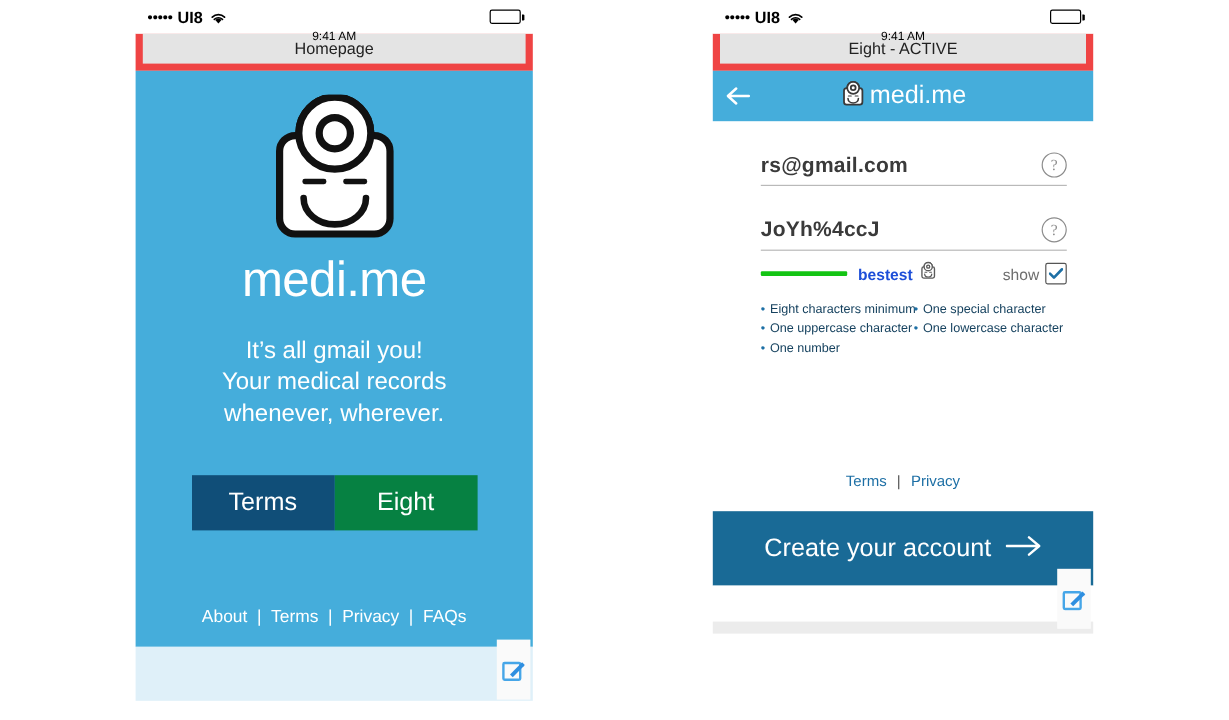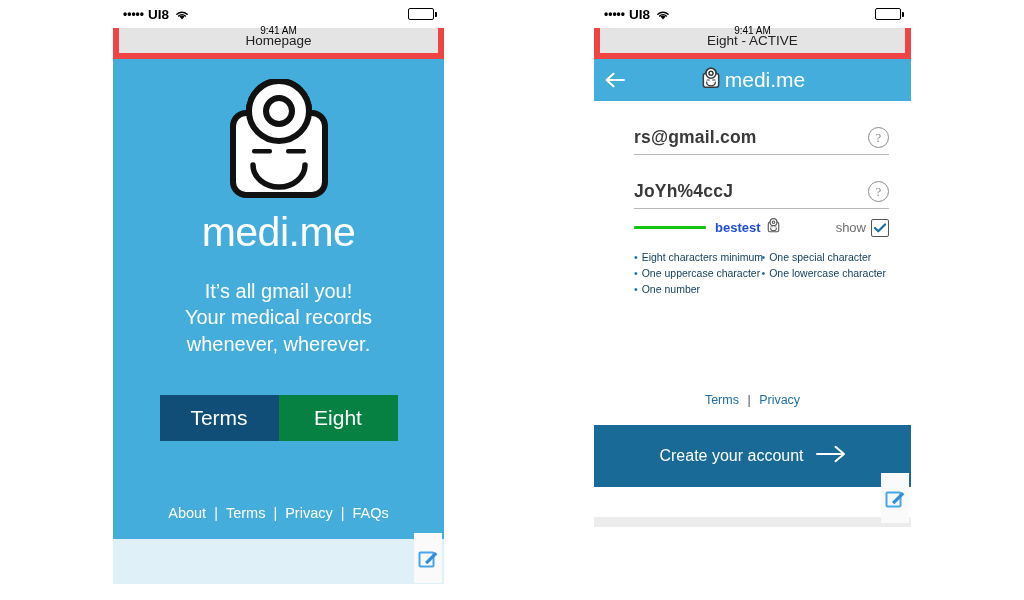--- a/index.html
+++ b/index.html
@@ -153,21 +153,21 @@
   .legal{
     text-align:center;font-size:12.5px;margin-top:96px;padding-bottom:18px;
   }
   .legal a{color:#1d6fa5;text-decoration:none;cursor:pointer;}
   .legal .sep2{color:#555;padding:0 5px;}
 
   .cta{
     height:62px;background:#196a96;display:flex;align-items:center;
     justify-content:center;gap:12px;cursor:pointer;user-select:none;
   }
-  .cta .label{color:#fff;font-size:16px;font-weight:400;}
+  .cta .label{color:#fff;font-size:21px;font-weight:400;}
 
   .bottombar-right{
     height:30px;background:#ffffff;position:relative;
     border-bottom:10px solid #ececec;
   }
   .edit-badge-r{
     position:absolute;right:2px;top:-14px;width:28px;height:50px;
     background:#fafafa;display:flex;align-items:center;justify-content:center;
   }
 </style>

